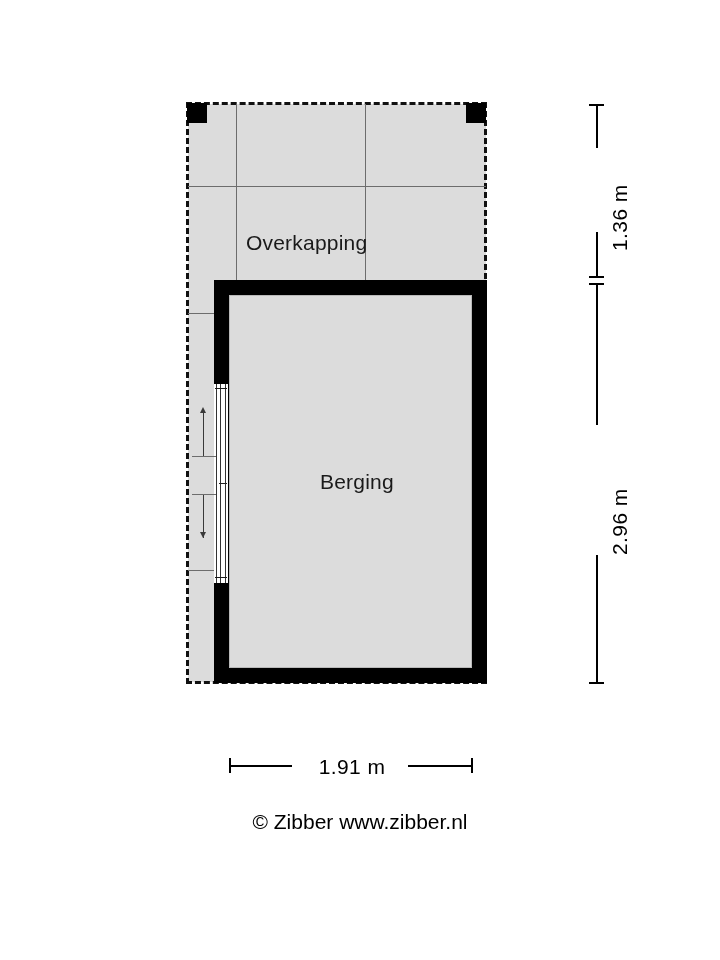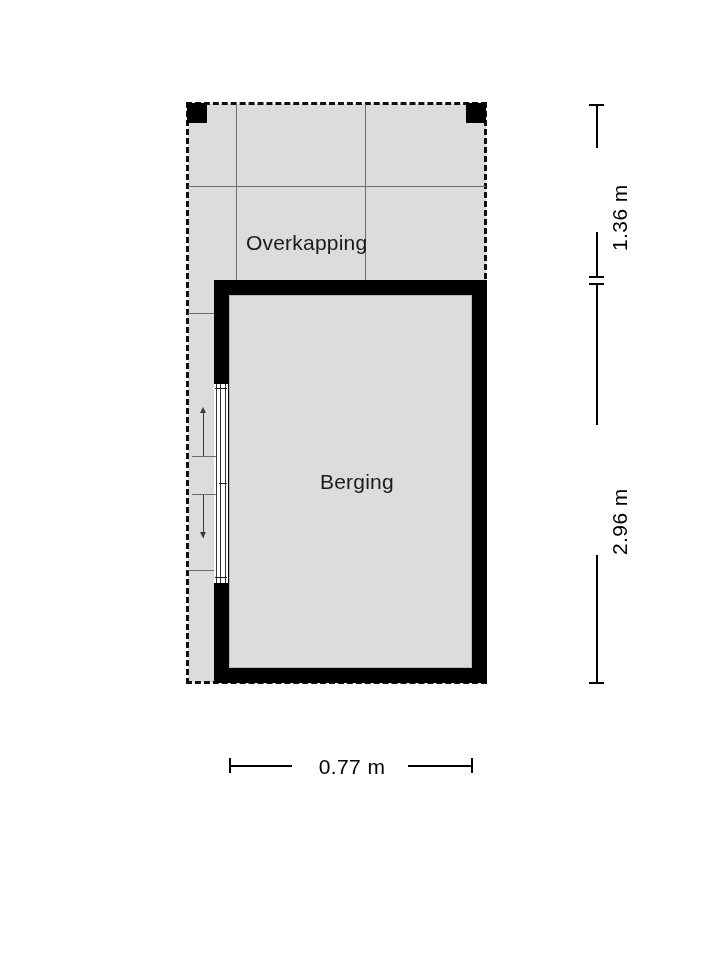--- a/index.html
+++ b/index.html
@@ -380,21 +380,22 @@
     <div class="dim-tick-v dv2-top"></div>
     <div class="dim-line-v dv2-line-a"></div>
     <div class="dim-label-v dv2-label">2.96 m</div>
     <div class="dim-line-v dv2-line-b"></div>
     <div class="dim-tick-v dv2-bot"></div>
   </div>
 
   <div class="dim-row">
     <div class="dim-tick-h dh-tick-l"></div>
     <div class="dim-line-h dh-line-a"></div>
-    <div class="dim-label-h">0.77 m</div>
+    <div class="dim-label-h">1.91 m</div>
     <div class="dim-line-h dh-line-b"></div>
     <div class="dim-tick-h dh-tick-r"></div>
   </div>
 
   <div class="footer">
+    <div class="footer-line">© Zibber www.zibber.nl</div>
   </div>
 
 </div>
 
 </body></html>

